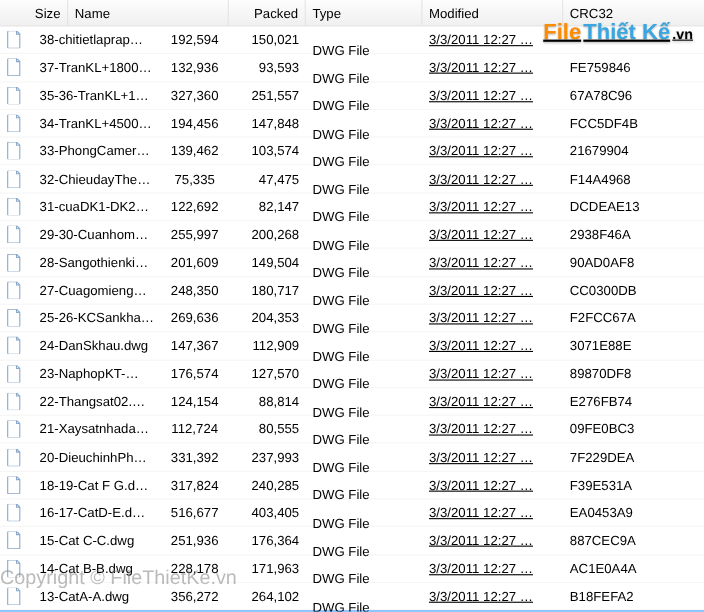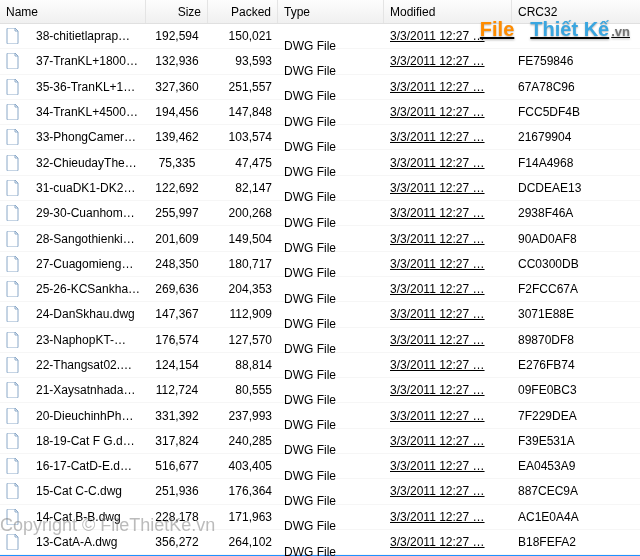--- a/index.html
+++ b/index.html
@@ -70,38 +70,38 @@
   .ftk-logo {
     position: absolute;
     top: 18px; right: 10px;
     z-index: 10;
     display: flex; align-items: baseline;
     font-weight: bold;
     text-shadow: 0 1px 2px rgba(0,0,0,.3);
     text-decoration: underline;
   }
   .ftk-a { color: #ff8c00; font-size: 20px; font-family: Arial, sans-serif; }
-  .ftk-b { color: #3aa6e0; font-size: 20px; font-family: Arial, sans-serif; margin-left: 16px;}
-  .ftk-c { color: #737373; font-size: 13px; font-family: Arial, sans-serif; margin-left: 2px; text-align: right;}
+  .ftk-b { color: #3aa6e0; font-size: 20px; font-family: Arial, sans-serif; margin-left: 2px;}
+  .ftk-c { color: #000000; font-size: 13px; font-family: Arial, sans-serif; margin-left: 2px; text-align: right;}
 
   .watermark {
     position: absolute;
     bottom: 20px; left: 0; right: 0;
     font-size: 18px;
     color: rgba(120,120,120,0.5);
     pointer-events: none;
     font-family: Arial, sans-serif;
   }
 </style>
 </head>
 <body>
 
 <div class="header">
+  <div class="col-h col-size">Size</div>
   <div class="col-h col-name">Name</div>
-  <div class="col-h col-size">Size</div>
   <div class="col-h col-pack">Packed</div>
   <div class="col-h col-type">Type</div>
   <div class="col-h col-mod">Modified</div>
   <div class="col-h col-crc">CRC32</div>
 </div>
 
 <div class="rows" id="rows">
     <div class="row">
       <div class="cell c-name">
         <span class="file-icon">

